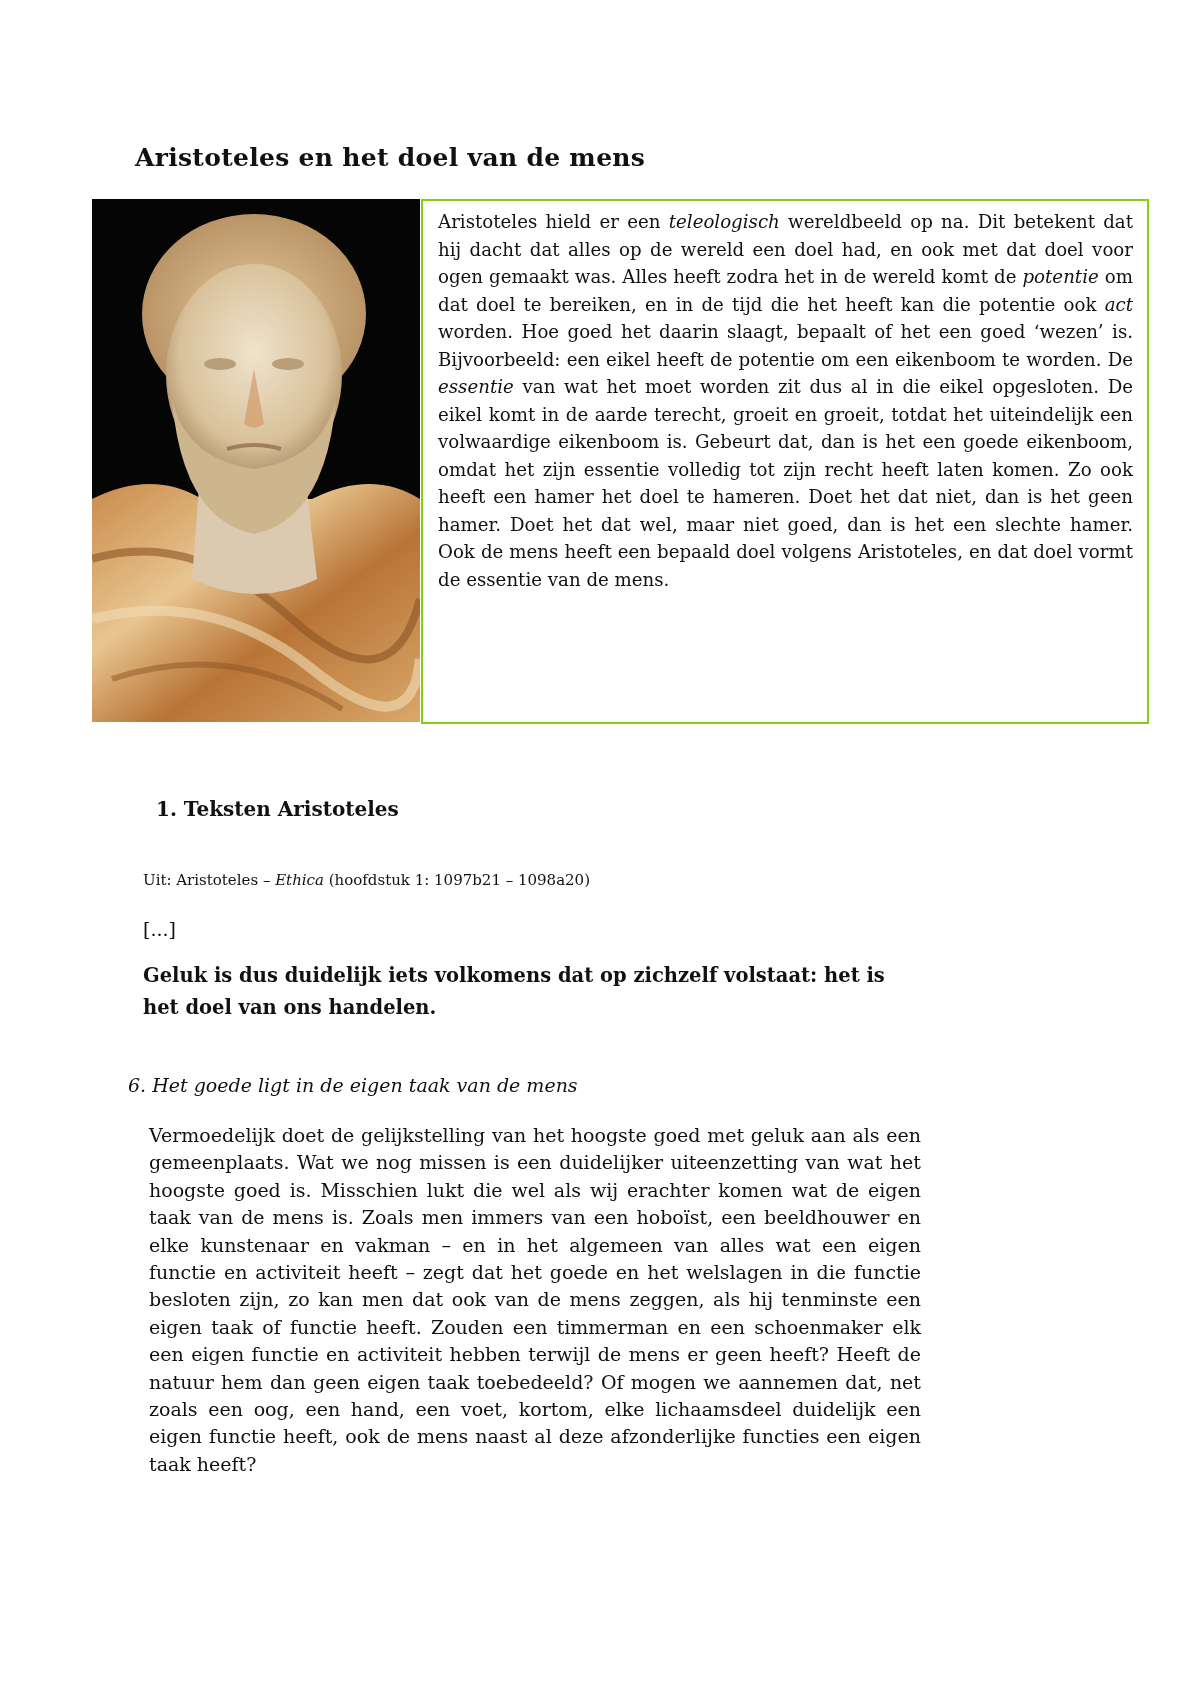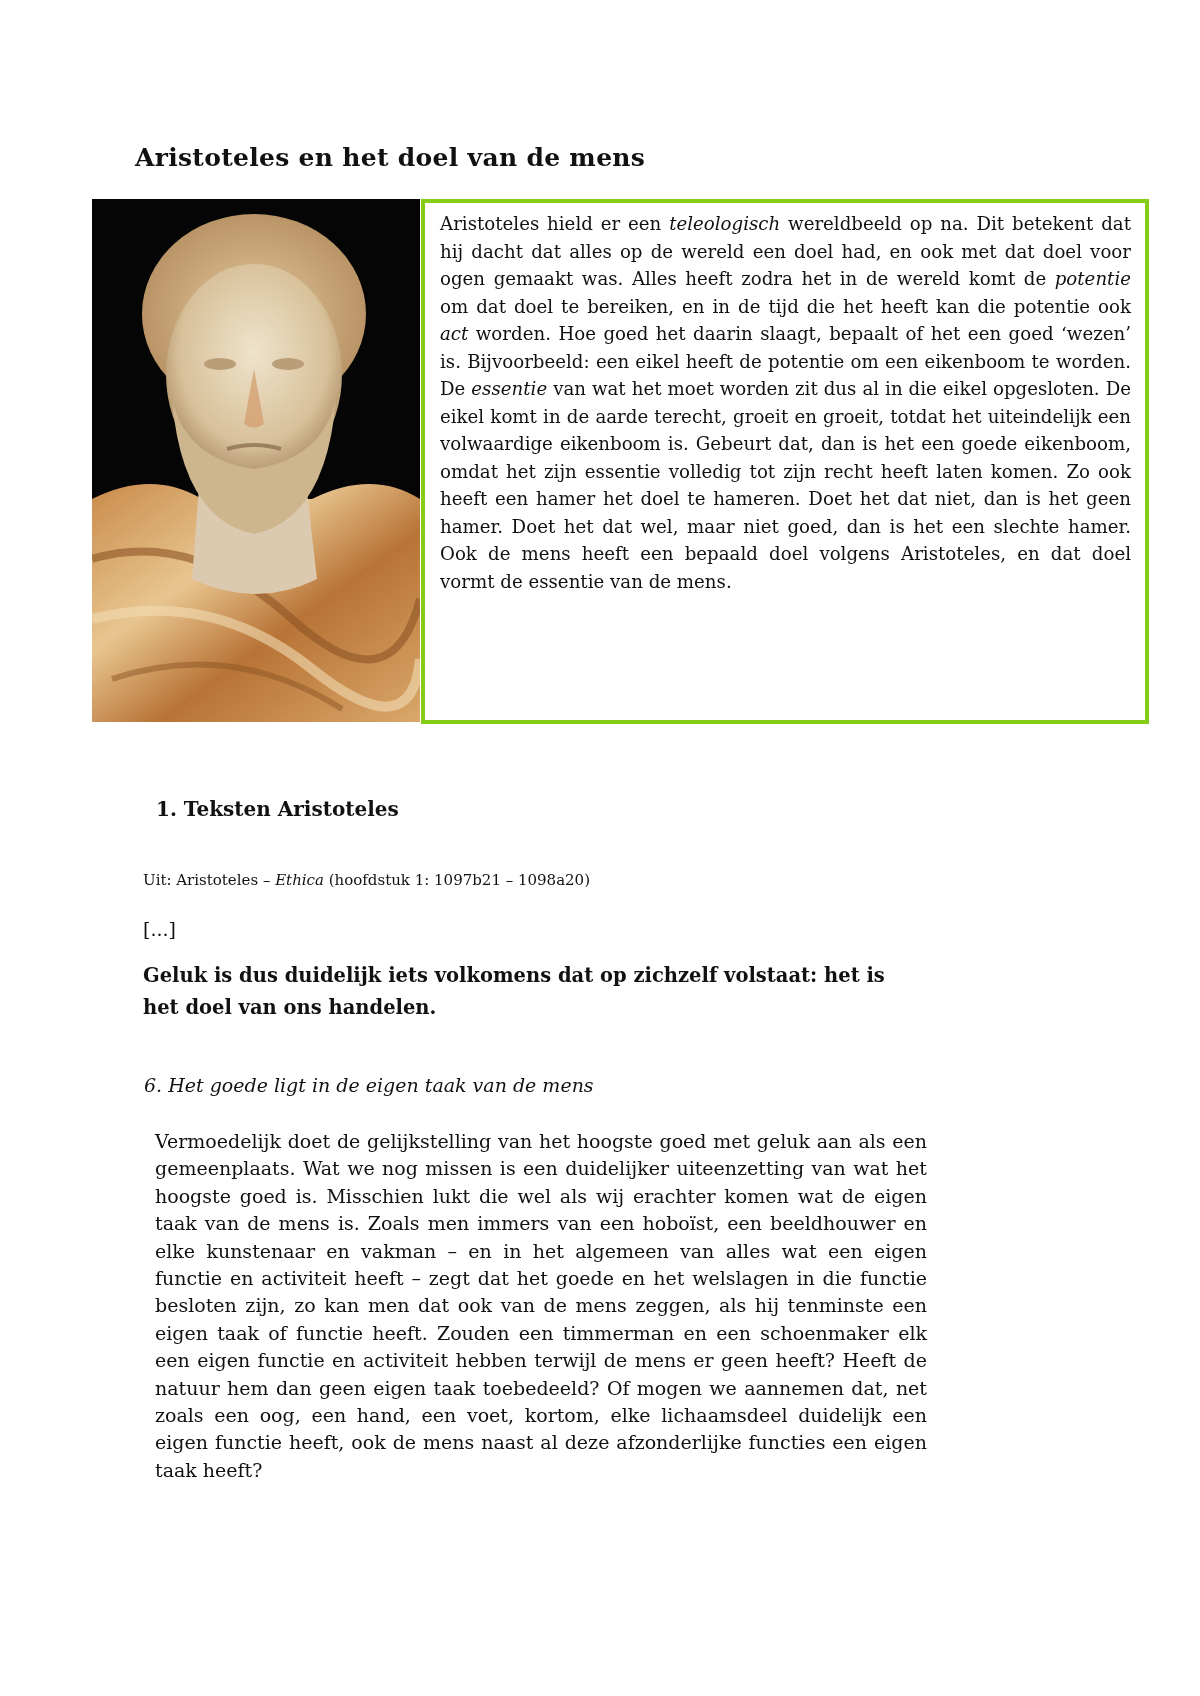--- a/index.html
+++ b/index.html
@@ -1,29 +1,29 @@
 <!DOCTYPE html>
 <html><head>
   <meta charset="utf-8">
   <style>
     html, body { margin: 0; padding: 0; background: #ffffff; }
     body { width: 1200px; height: 1696px; position: relative; overflow: hidden;
            font-family: "DejaVu Serif", serif; color: #111; }
     .title { position: absolute; left: 135px; top: 143px; font-size: 25px; font-weight: bold; letter-spacing: 0.3px; margin: 0; }
     .portrait { position: absolute; left: 92px; top: 199px; width: 328px; height: 523px; background: #050505; overflow: hidden; }
     .portrait svg { width: 100%; height: 100%; display: block; }
-    .intro-box { position: absolute; left: 421px; top: 199px; width: 728px; height: 525px; border: 4px solid #84cc16;
+    .intro-box { position: absolute; left: 421px; top: 199px; width: 728px; height: 525px; border: 2px solid #84cc16;
                  box-sizing: border-box; padding: 7px 14px 0 15px; font-size: 18.2px; line-height: 27.5px; text-align: justify; }
     .intro-box p { margin: 0; }
     .h1 { position: absolute; left: 143px; top: 784px; font-size: 20px; font-weight: bold; margin: 13px; }
     .source { position: absolute; left: 143px; top: 871px; font-size: 15px; margin: 0; }
     .ellipsis { position: absolute; left: 143px; top: 918px; font-size: 19px; margin: 0; }
     .quote { position: absolute; left: 143px; top: 960px; width: 780px; font-size: 19.5px; font-weight: bold; line-height: 32px; margin: 0; }
-    .sub { position: absolute; left: 144px; top: 1074px; font-size: 19px; font-style: italic; margin: 0; }
-    .body-text { position: absolute; left: 143px; top: 1116px; width: 772px; font-size: 19px; line-height: 27.4px; text-align: justify; margin: 12px; }
+    .sub { position: absolute; left: 128px; top: 1074px; font-size: 19px; font-style: italic; margin: 0; }
+    .body-text { position: absolute; left: 143px; top: 1116px; width: 772px; font-size: 19px; line-height: 27.4px; text-align: justify; margin: 6px; }
   </style>
 </head>
 <body>
 
 <h1 class="title">Aristoteles en het doel van de mens</h1>
 
 <div class="portrait" aria-label="Marmeren buste van Aristoteles">
   <svg viewBox="0 0 328 523" preserveAspectRatio="none">
     <defs>
       <radialGradient id="skin" cx="50%" cy="40%" r="60%">

